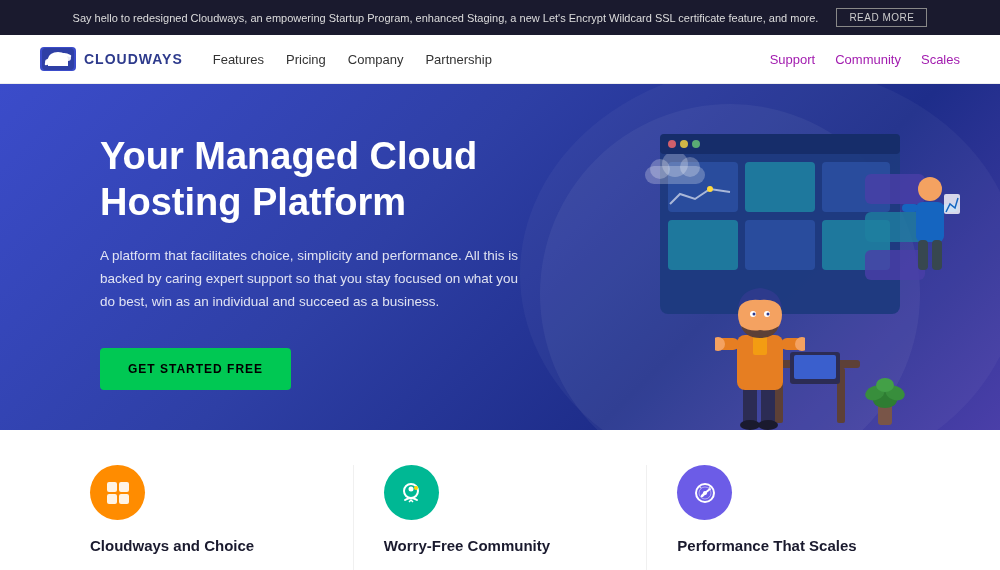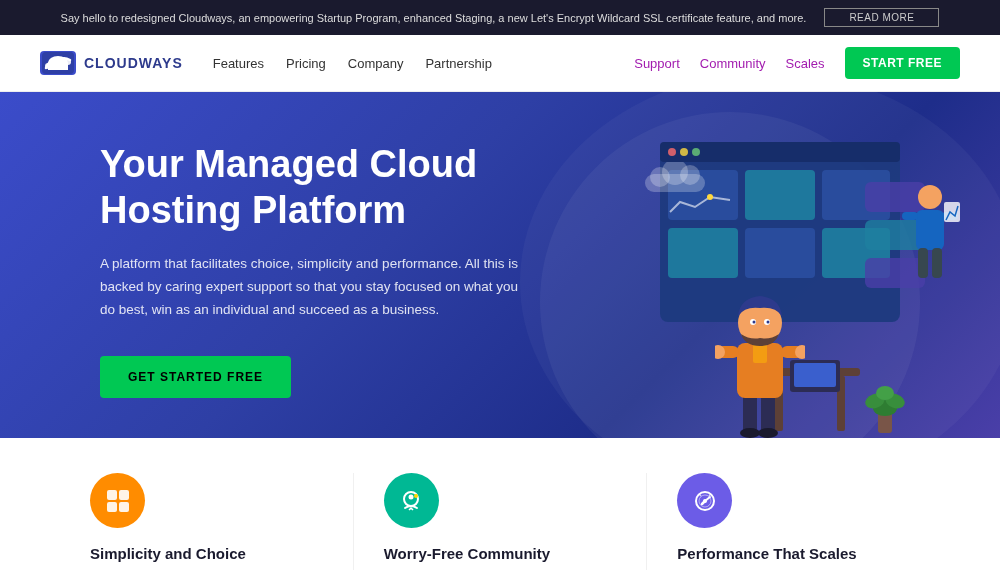--- a/index.html
+++ b/index.html
@@ -16,21 +16,21 @@
       align-items: center;
       justify-content: center;
       gap: 18px;
     }
     .announcement-bar span { color: #ddd; }
     .read-more-btn {
       background: transparent;
       border: 1px solid #888;
       color: #ccc;
       font-size: 10px;
-      padding: 3px 24px;
+      padding: 3px 12px;
       cursor: pointer;
       text-transform: uppercase;
       letter-spacing: 0.5px;
     }
 
     
     nav {
       background: #fff;
       padding: 12px 40px;
       display: flex;
@@ -186,21 +186,20 @@
       <a href="#">Features</a>
       <a href="#">Pricing</a>
       <a href="#">Company</a>
       <a href="#">Partnership</a>
     </div>
   </div>
   <div class="nav-right">
     <a href="#">Support</a>
     <a href="#">Community</a>
     <a href="#">Scales</a>
-    <button class="start-free-btn">START FREE</button>
   </div>
 </nav>
 
 <div class="hero">
   <div class="hero-bg-shape"></div>
   <div class="hero-bg-shape2"></div>
 
   <div class="hero-content">
     <h1>Your Managed Cloud Hosting Platform</h1>
     <p>A platform that facilitates choice, simplicity and performance. All this is backed by caring expert support so that you stay focused on what you do best, win as an individual and succeed as a business.</p>
@@ -317,21 +316,21 @@
 
   <div class="feature-item">
     <div class="feature-icon icon-orange">
       <svg width="26" height="26" viewBox="0 0 26 26" fill="none">
         <rect x="2" y="2" width="10" height="10" rx="2" fill="white" opacity="0.9"></rect>
         <rect x="14" y="2" width="10" height="10" rx="2" fill="white" opacity="0.9"></rect>
         <rect x="2" y="14" width="10" height="10" rx="2" fill="white" opacity="0.9"></rect>
         <rect x="14" y="14" width="10" height="10" rx="2" fill="white" opacity="0.9"></rect>
       </svg>
     </div>
-    <div class="feature-title">Simplicity and Choice</div>
+    <div class="feature-title">Cloudways and Choice</div>
 
   </div>
 
   <div class="feature-item">
     <div class="feature-icon icon-teal">
       <svg width="26" height="26" viewBox="0 0 26 26" fill="none">
         <circle cx="13" cy="11" r="7" stroke="white" stroke-width="2" fill="none"></circle>
         <circle cx="13" cy="9" r="2.5" fill="white"></circle>
         <path d="M7 20 Q13 16 19 20" stroke="white" stroke-width="2" fill="none" stroke-linecap="round"></path>
         <path d="M11 22 L13 20 L15 22" stroke="white" stroke-width="1.5" fill="none"></path>

